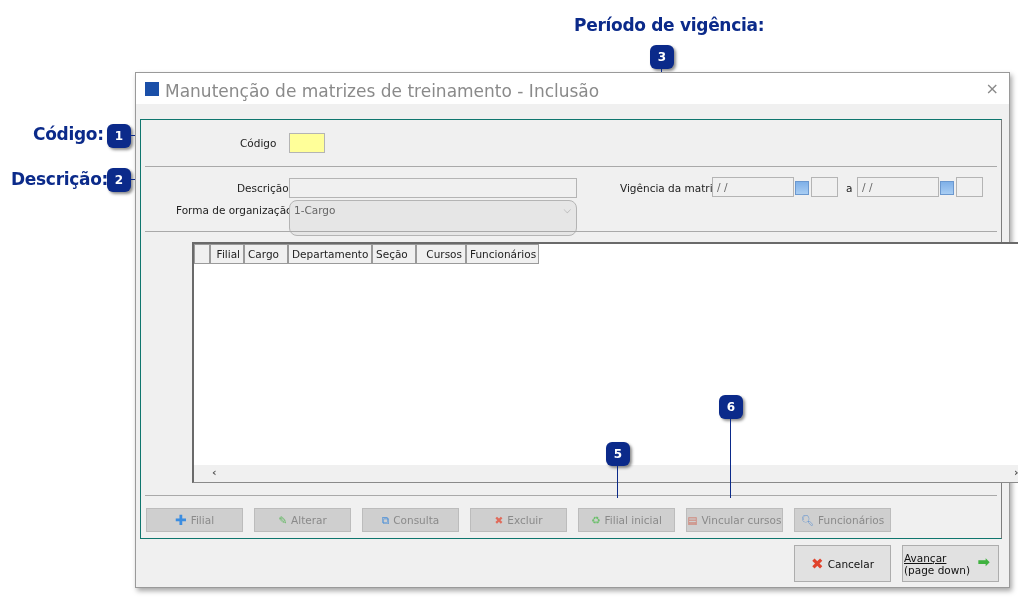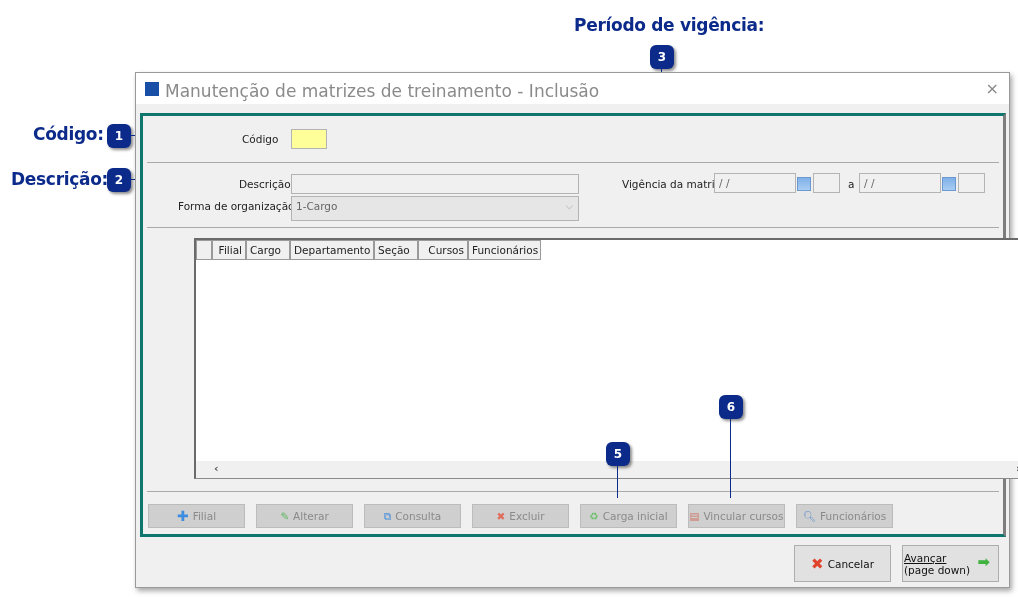--- a/index.html
+++ b/index.html
@@ -8,21 +8,21 @@
   .badge { position:absolute; width:24px; height:24px; border-radius:6px; background:#0b2a8a; color:#fff; font-weight:bold; font-size:12px; display:flex; align-items:center; justify-content:center; box-shadow:2px 2px 3px rgba(0,0,0,0.45); font-family:"DejaVu Sans", sans-serif; }
   .hline { position:absolute; height:1px; background:#0b2a8a; }
   .vline { position:absolute; width:1px; background:#0b2a8a; }
 
   .window { position:absolute; left:135px; top:72px; width:873px; height:514px; background:#f0f0f0; border:1px solid #9a9a9a; box-shadow:2px 3px 5px rgba(0,0,0,0.35); }
   .titlebar { position:absolute; left:0; top:0; right:0; height:31px; background:#ffffff; }
   .title-icon { position:absolute; left:9px; top:9px; width:14px; height:14px; background:#1a4fa8; }
   .title-text { position:absolute; left:29px; top:8px; font-size:17px; color:#8a8a8a; font-family:"DejaVu Sans", sans-serif; }
   .close-x { position:absolute; right:10px; top:6px; font-size:16px; color:#8a8a8a; cursor:pointer; }
 
-  .frame { position:absolute; left:4px; top:40px; width:860px; height:418px; border:3px solid #0f766e; border-right-color:#7d7d7d; }
+  .frame { position:absolute; left:4px; top:46px; width:860px; height:418px; border:1px solid #0f766e; border-right-color:#7d7d7d; }
   .label { position:absolute; font-size:10.5px; color:#222; white-space:nowrap; font-family:"DejaVu Sans", sans-serif; }
   .field { position:absolute; background:#f0f0f0; border:1px solid #b4b4b4; font-size:10.5px; color:#666; padding-left:4px; box-sizing:border-box; line-height:18px; font-family:"DejaVu Sans", sans-serif; }
   .sep { position:absolute; height:1px; background:#a9a9a9; }
   .cal { position:absolute; width:14px; height:14px; background:linear-gradient(#7fb0e8,#a8cdf3); border:1px solid #6b98cf; box-sizing:border-box; }
 
   .grid { position:absolute; background:#ffffff; border:1px solid #8a8a8a; border-left:2px solid #6a6a6a; border-top:2px solid #6a6a6a; }
   .gh { position:absolute; top:0; height:20px; background:#f0f0f0; border:1px solid #9a9a9a; box-sizing:border-box; font-size:10.5px; color:#222; line-height:18px; padding:0 3px; white-space:nowrap; font-family:"DejaVu Sans", sans-serif; }
   .vscroll { position:absolute; background:#f0f0f0; }
   .hscroll { position:absolute; background:#f0f0f0; }
   .arrow { position:absolute; font-size:11px; color:#555; font-weight:bold; }
@@ -64,21 +64,21 @@
 
     <span class="label" style="left:99px; top:17px;">Código</span>
     <div class="field" style="left:148px; top:13px; width:36px; height:20px; background:#ffff99;"></div>
 
     <div class="sep" style="left:4px; top:46px; width:852px;"></div>
 
     <span class="label" style="left:96px; top:62px;">Descrição</span>
     <div class="field" style="left:148px; top:58px; width:288px; height:20px;"></div>
 
     <span class="label" style="left:35px; top:84px;">Forma de organização</span>
-    <div class="field" style="left:148px; top:80px; width:288px; height:25px; background:#e6e6e6;">
+    <div class="field" style="left:148px; top:80px; width:288px; height:36px; background:#e6e6e6;border-radius:8px;">
       <span>1-Cargo</span>
       <span style="position:absolute; right:5px; top:0; color:#b0b0b0; font-size:10px;">⌵</span>
     </div>
 
     <span class="label" style="left:479px; top:62px;">Vigência da matriz</span>
     <div class="field" style="left:571px; top:57px; width:82px; height:20px;"> / /</div>
     <span class="cal" style="left:654px; top:61px;"></span>
     <div class="field" style="left:670px; top:57px; width:27px; height:20px;"></div>
     <span class="label" style="left:705px; top:62px;">a</span>
     <div class="field" style="left:716px; top:57px; width:82px; height:20px;"> / /</div>
@@ -119,21 +119,21 @@
     <div class="btn" style="left:221px; top:388px; width:97px;">
       <span style="color:#4a8fd8;">⧉</span>
       <span>Consulta</span>
     </div>
     <div class="btn" style="left:329px; top:388px; width:97px;">
       <span style="color:#e06b5b; font-weight:bold;">✖</span>
       <span>Excluir</span>
     </div>
     <div class="btn" style="left:437px; top:388px; width:97px;">
       <span style="color:#6cbf6c;">♻</span>
-      <span>Carga inicial</span>
+      <span>Filial inicial</span>
     </div>
     <div class="btn" style="left:545px; top:388px; width:97px;">
       <span style="color:#d07060;">▤</span>
       <span>Vincular cursos</span>
     </div>
     <div class="btn" style="left:653px; top:388px; width:97px;">
       <span style="color:#5a8fd0;">🔍︎</span>
       <span>Funcionários</span>
     </div>
   </div>

